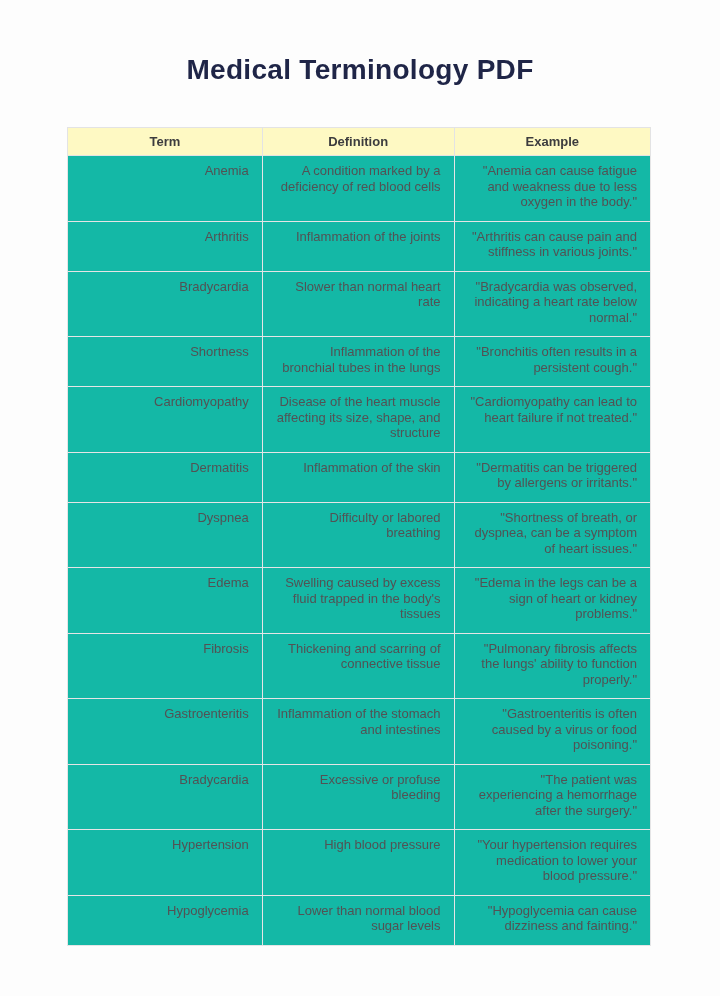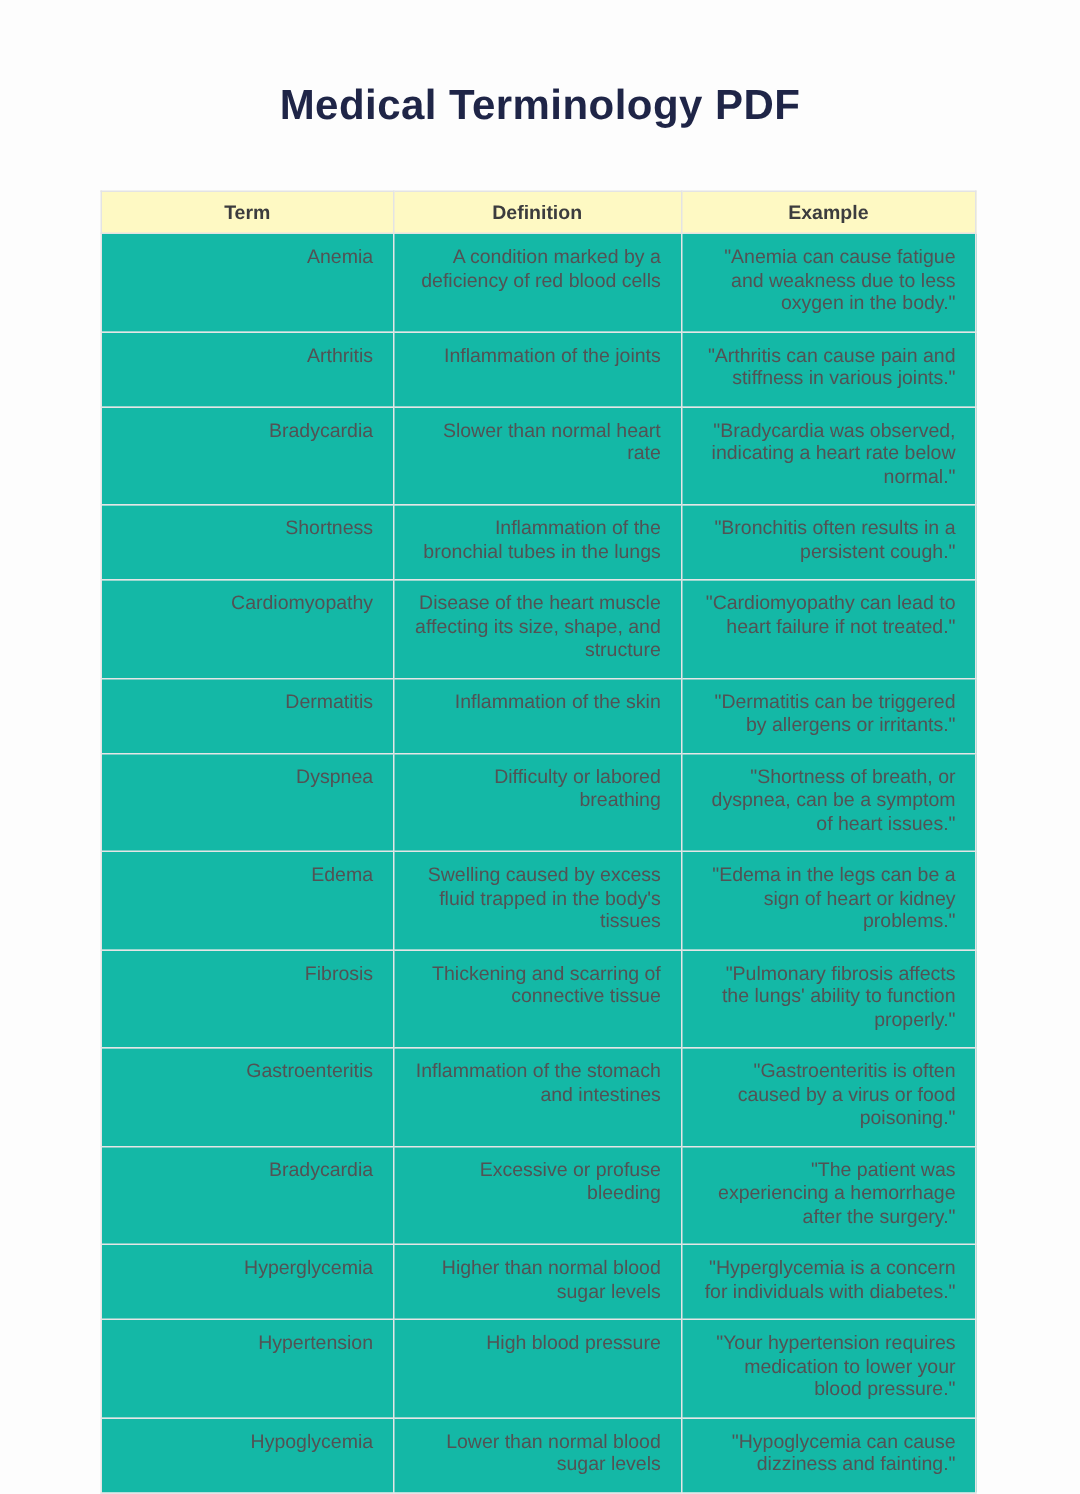--- a/index.html
+++ b/index.html
@@ -130,25 +130,20 @@
       <td>Gastroenteritis</td>
       <td>Inflammation of the stomach and intestines</td>
       <td>"Gastroenteritis is often caused by a virus or food poisoning."</td>
     </tr>
         <tr>
       <td>Bradycardia</td>
       <td>Excessive or profuse bleeding</td>
       <td>"The patient was experiencing a hemorrhage after the surgery."</td>
     </tr>
         <tr>
-      <td>Hyperglycemia</td>
-      <td>Higher than normal blood sugar levels</td>
-      <td>"Hyperglycemia is a concern for individuals with diabetes."</td>
-    </tr>
-        <tr>
       <td>Hypertension</td>
       <td>High blood pressure</td>
       <td>"Your hypertension requires medication to lower your blood pressure."</td>
     </tr>
         <tr>
       <td>Hypoglycemia</td>
       <td>Lower than normal blood sugar levels</td>
       <td>"Hypoglycemia can cause dizziness and fainting."</td>
     </tr>
       </tbody>

